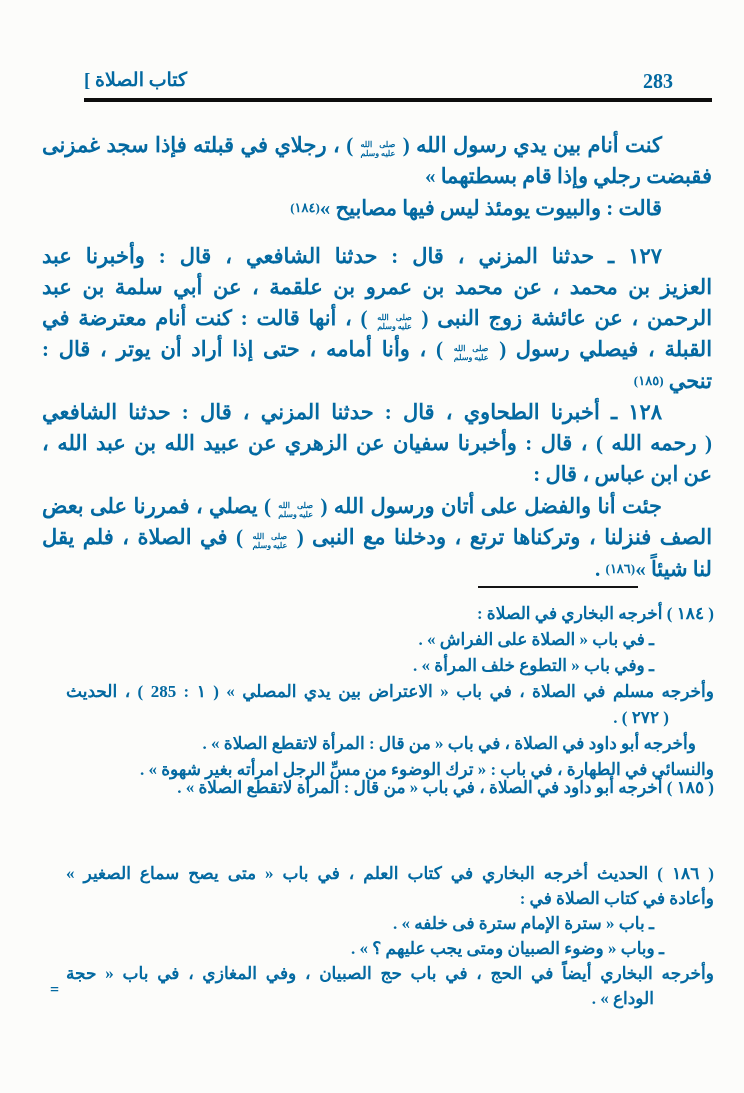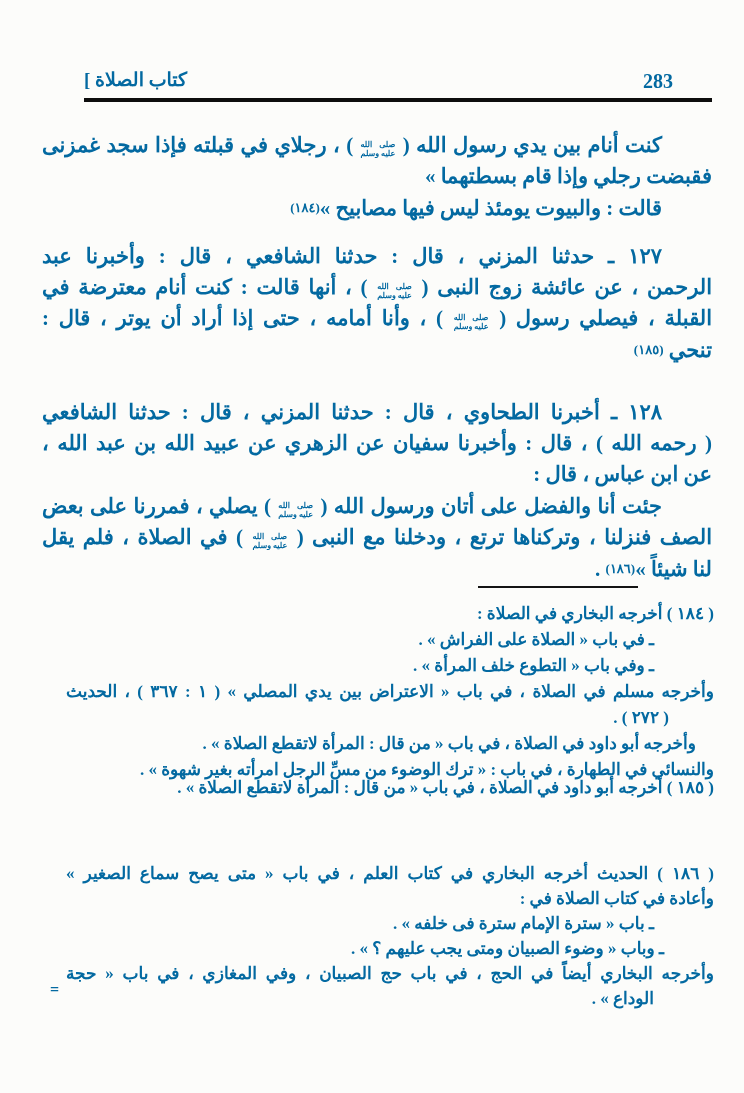--- a/index.html
+++ b/index.html
@@ -38,20 +38,21 @@
   <div class="hdr-rule"></div>
 
   <div class="body-block" id="p0">
     <div class="al first j">كنت أنام بين يدي رسول الله ( <span class="saw">صلى الله<br>عليه وسلم</span> ) ، رجلاي في قبلته فإذا سجد غمزنى</div>
     <div class="al start">فقبضت رجلي وإذا قام بسطتهما »</div>
     <div class="al first start">قالت : والبيوت يومئذ ليس فيها مصابيح »<span class="fnref">(١٨٤)</span></div>
   </div>
 
   <div class="body-block" id="p1">
     <div class="al first j">١٢٧ ـ حدثنا المزني ، قال : حدثنا الشافعي ، قال : وأخبرنا عبد</div>
+    <div class="al j">العزيز بن محمد ، عن محمد بن عمرو بن علقمة ، عن أبي سلمة بن عبد</div>
     <div class="al j">الرحمن ، عن عائشة زوج النبى ( <span class="saw">صلى الله<br>عليه وسلم</span> ) ، أنها قالت : كنت أنام معترضة في</div>
     <div class="al j">القبلة ، فيصلي رسول ( <span class="saw">صلى الله<br>عليه وسلم</span> ) ، وأنا أمامه ، حتى إذا أراد أن يوتر ، قال :</div>
     <div class="al start">تنحي <span class="fnref">(١٨٥)</span></div>
   </div>
 
   <div class="body-block" id="p2">
     <div class="al first j">١٢٨ ـ أخبرنا الطحاوي ، قال : حدثنا المزني ، قال : حدثنا الشافعي</div>
     <div class="al j">( رحمه الله ) ، قال : وأخبرنا سفيان عن الزهري عن عبيد الله بن عبد الله ،</div>
     <div class="al start">عن ابن عباس ، قال :</div>
   </div>
@@ -61,21 +62,21 @@
     <div class="al j">الصف فنزلنا ، وتركناها ترتع ، ودخلنا مع النبى ( <span class="saw">صلى الله<br>عليه وسلم</span> ) في الصلاة ، فلم يقل</div>
     <div class="al start">لنا شيئاً »<span class="fnref">(١٨٦)</span> .</div>
   </div>
 
   <div class="fnsep"></div>
 
   <div class="fns" id="fn184">
     <div class="al start">( ١٨٤ ) أخرجه البخاري في الصلاة :</div>
     <div class="al start in60">ـ في باب « الصلاة على الفراش » .</div>
     <div class="al start in60">ـ وفي باب « التطوع خلف المرأة » .</div>
-    <div class="al j">وأخرجه مسلم في الصلاة ، في باب « الاعتراض بين يدي المصلي » ( ١ : ٣٦٧ ) ، الحديث</div>
+    <div class="al j">وأخرجه مسلم في الصلاة ، في باب « الاعتراض بين يدي المصلي » ( ١ : 285 ) ، الحديث</div>
     <div class="al start in45">( ٢٧٢ ) .</div>
     <div class="al start in18">وأخرجه أبو داود في الصلاة ، في باب « من قال : المرأة لاتقطع الصلاة » .</div>
     <div class="al start">والنسائي في الطهارة ، في باب : « ترك الوضوء من مسِّ الرجل امرأته بغير شهوة » .</div>
   </div>
 
   <div class="fns" id="fn185">
     <div class="al start">( ١٨٥ ) أخرجه أبو داود في الصلاة ، في باب « من قال : المرأة لاتقطع الصلاة » .</div>
   </div>
 
   <div class="fns" id="fn186">

